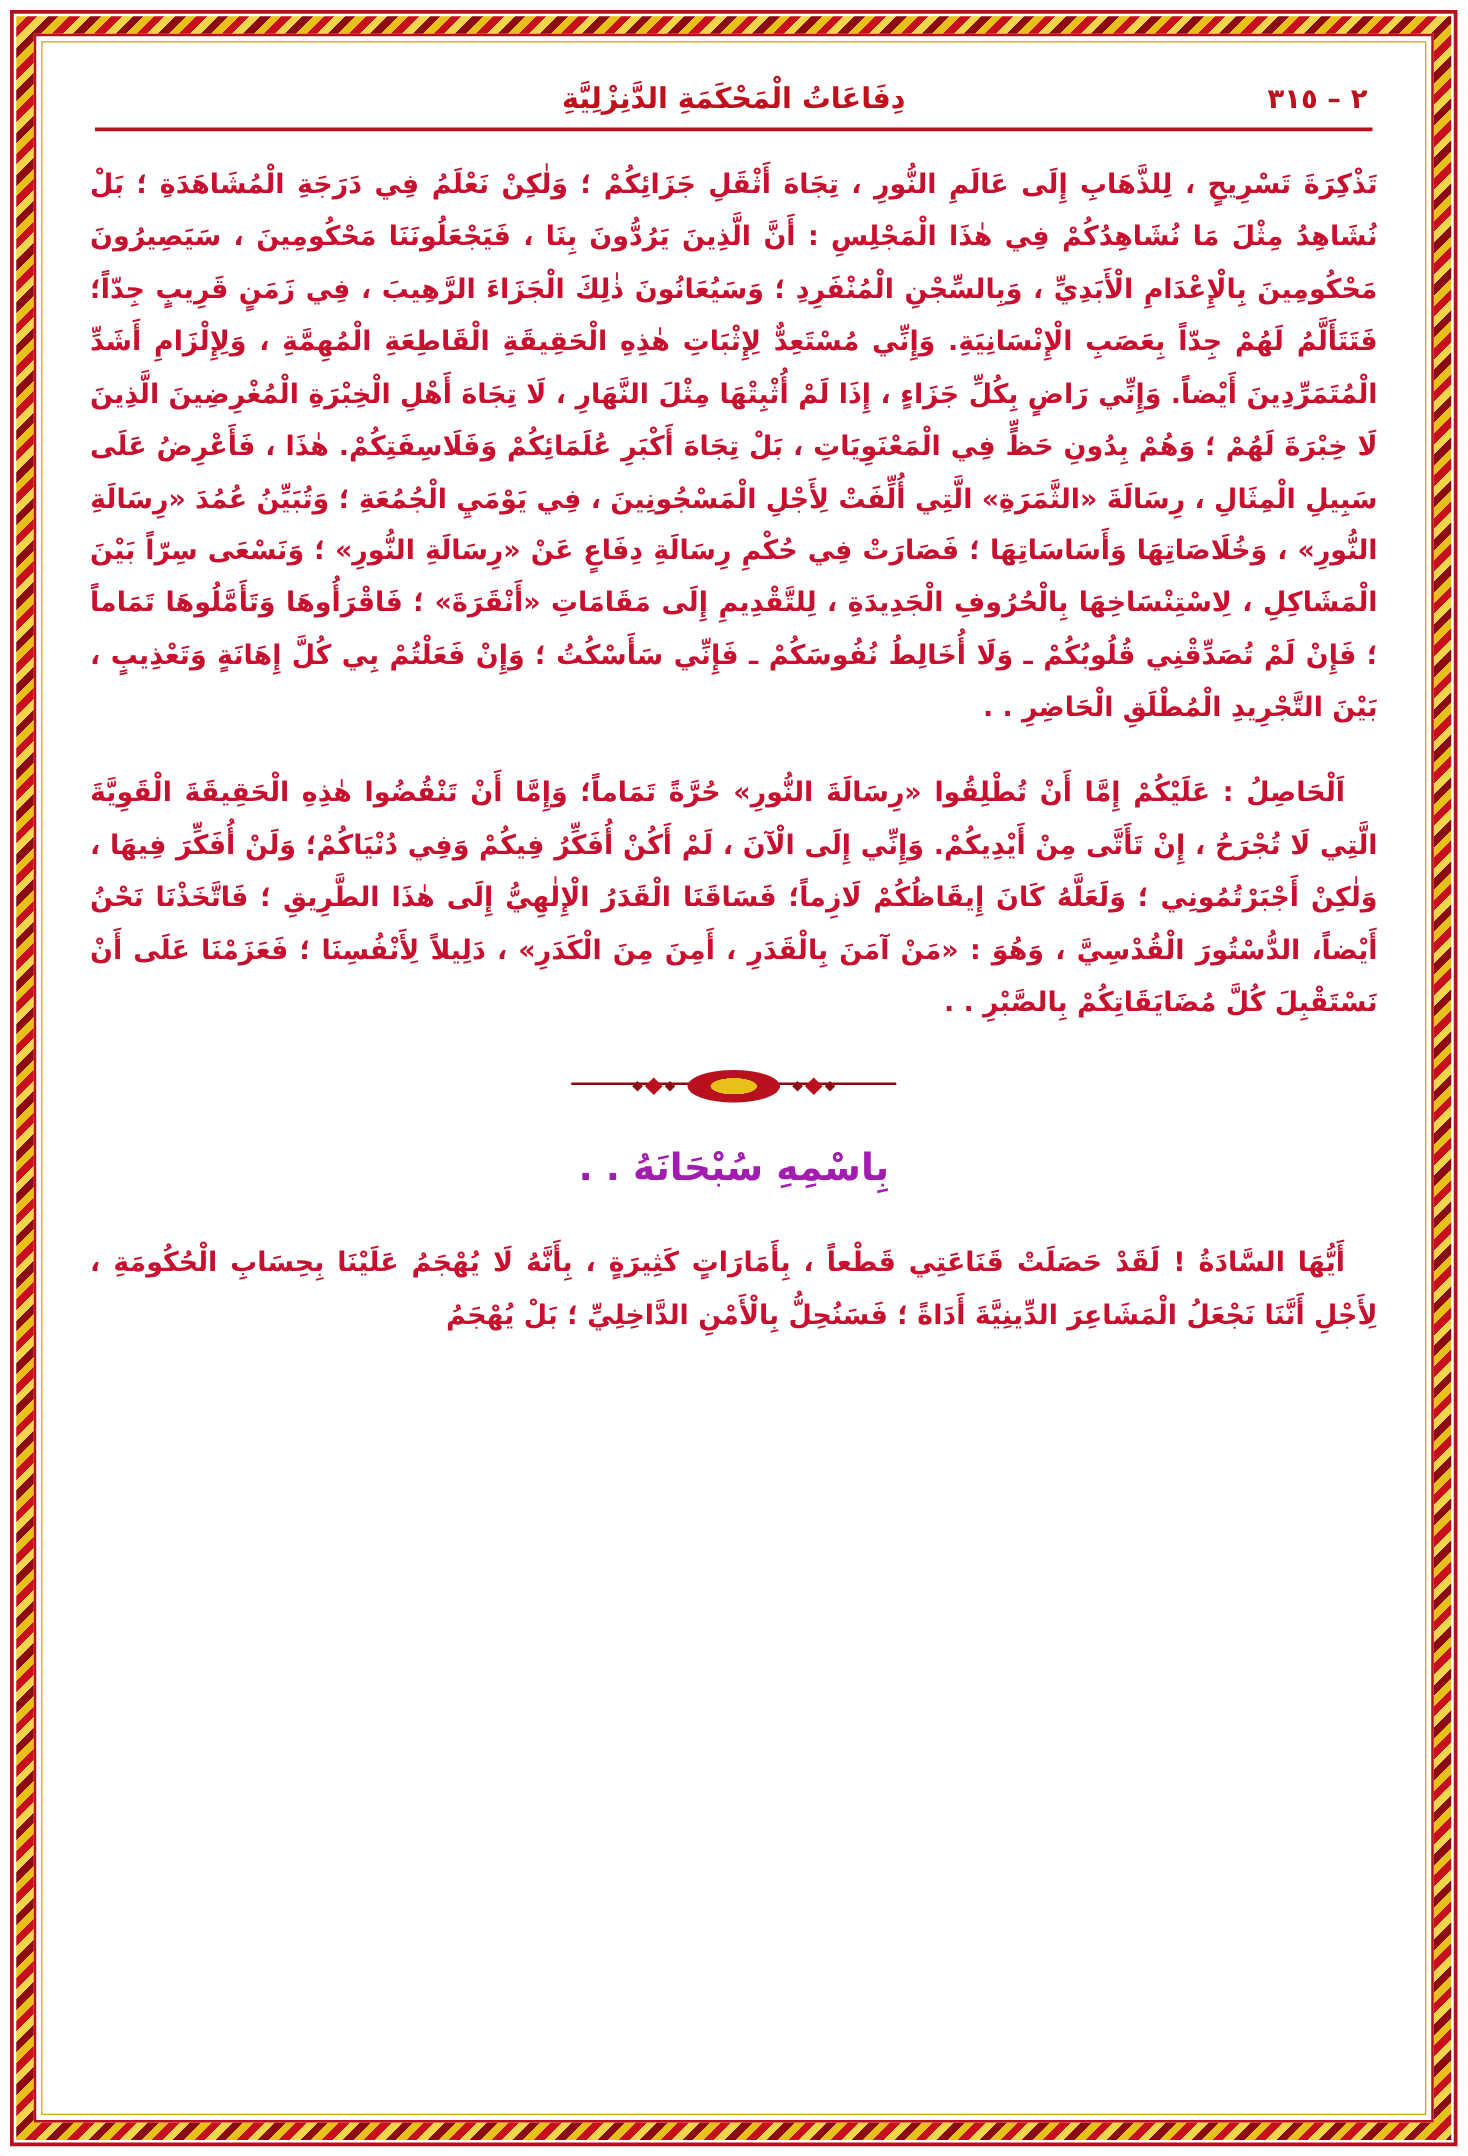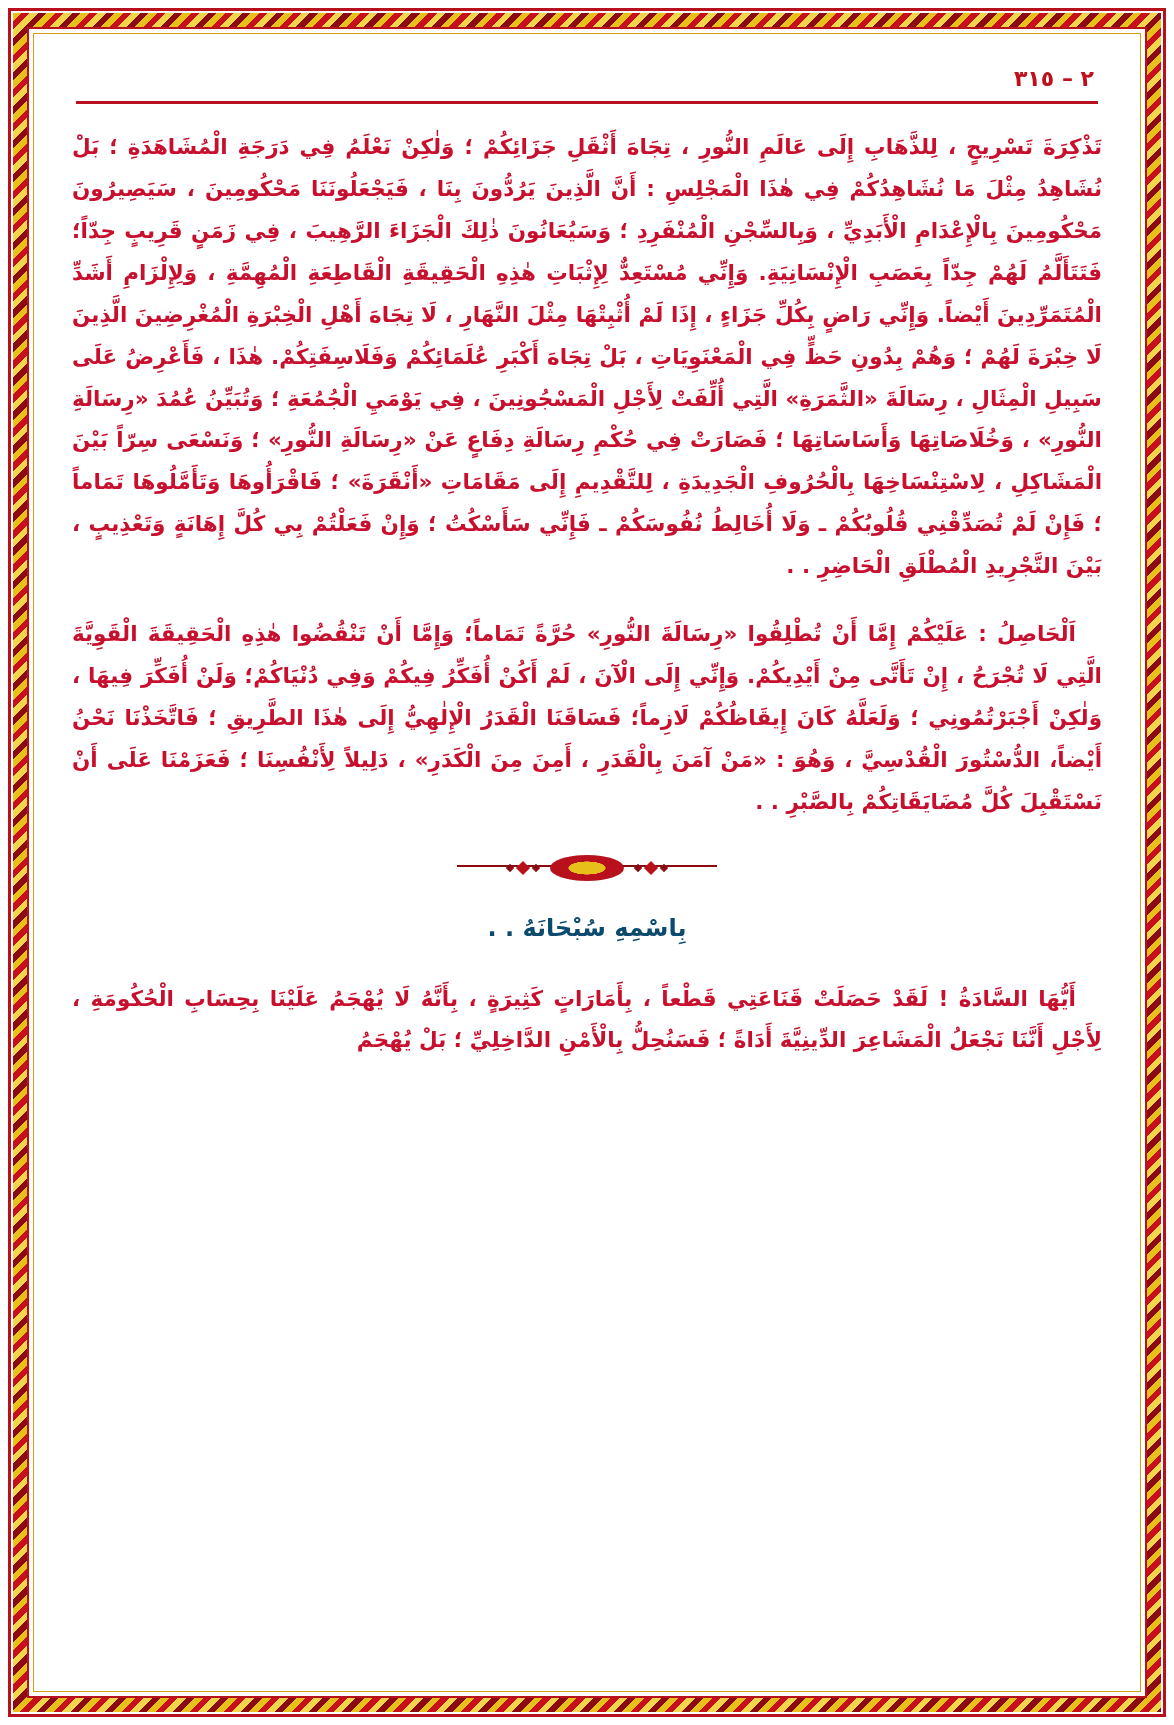--- a/index.html
+++ b/index.html
@@ -169,42 +169,43 @@
   .ornament .d.small { width: 6px; height: 6px; background: #8c0a12; }
   .ornament .center-knot {
     width: 74px; height: 26px;
     border-radius: 50%;
     background: radial-gradient(ellipse at center, #e8c01a 0 35%, #b8101c 36% 70%, #7a0810 71% 100%);
     margin: 0 6px;
   }
 
   .basmala {
     text-align: center;
-    font-size: 24px;
-    font-weight: bold;
-    color: #0c4a6e;
+    font-size: 30px;
+    font-weight: bold;
+    color: #a21caf;
     margin: 18px 0 26px 0;
   }
 </style>
 </head>
 <body>
 
 <div class="page">
 
   <div class="frame-outer"></div>
   <div class="frame-band">
     <div class="frame-band-inner"></div>
   </div>
   <div class="frame-mid"></div>
   <div class="frame-thin"></div>
 
   <div class="content">
 
     <div class="header-row">
       <div class="page-number">٢ – ٣١٥</div>
+      <div class="header-title">دِفَاعَاتُ الْمَحْكَمَةِ الدَّنِزْلِيَّةِ</div>
       <div class="page-number" style="visibility:hidden;">.</div>
     </div>
 
     <div class="header-rule"></div>
 
     <div class="body-text">
 
       <p class="para">تَذْكِرَةَ تَسْرِيحٍ ، لِلذَّهَابِ إِلَى عَالَمِ النُّورِ ، تِجَاهَ أَثْقَلِ جَزَائِكُمْ ؛ وَلٰكِنْ نَعْلَمُ فِي دَرَجَةِ الْمُشَاهَدَةِ ؛ بَلْ نُشَاهِدُ مِثْلَ مَا نُشَاهِدُكُمْ فِي هٰذَا الْمَجْلِسِ : أَنَّ الَّذِينَ يَرُدُّونَ بِنَا ، فَيَجْعَلُونَنَا مَحْكُومِينَ ، سَيَصِيرُونَ مَحْكُومِينَ بِالْإِعْدَامِ الْأَبَدِيِّ ، وَبِالسِّجْنِ الْمُنْفَرِدِ ؛ وَسَيُعَانُونَ ذٰلِكَ الْجَزَاءَ الرَّهِيبَ ، فِي زَمَنٍ قَرِيبٍ جِدّاً؛ فَتَتَأَلَّمُ لَهُمْ جِدّاً بِعَصَبِ الْإِنْسَانِيَةِ. وَإِنِّي مُسْتَعِدٌّ لِإِثْبَاتِ هٰذِهِ الْحَقِيقَةِ الْقَاطِعَةِ الْمُهِمَّةِ ، وَلِإِلْزَامِ أَشَدِّ الْمُتَمَرِّدِينَ أَيْضاً. وَإِنِّي رَاضٍ بِكُلِّ جَزَاءٍ ، إِذَا لَمْ أُثْبِتْهَا مِثْلَ النَّهَارِ ، لَا تِجَاهَ أَهْلِ الْخِبْرَةِ الْمُغْرِضِينَ الَّذِينَ لَا خِبْرَةَ لَهُمْ ؛ وَهُمْ بِدُونِ حَظٍّ فِي الْمَعْنَوِيَاتِ ، بَلْ تِجَاهَ أَكْبَرِ عُلَمَائِكُمْ وَفَلَاسِفَتِكُمْ. هٰذَا ، فَأَعْرِضُ عَلَى سَبِيلِ الْمِثَالِ ، رِسَالَةَ «الثَّمَرَةِ» الَّتِي أُلِّفَتْ لِأَجْلِ الْمَسْجُونِينَ ، فِي يَوْمَيِ الْجُمُعَةِ ؛ وَتُبَيِّنُ عُمُدَ «رِسَالَةِ النُّورِ» ، وَخُلَاصَاتِهَا وَأَسَاسَاتِهَا ؛ فَصَارَتْ فِي حُكْمِ رِسَالَةِ دِفَاعٍ عَنْ «رِسَالَةِ النُّورِ» ؛ وَنَسْعَى سِرّاً بَيْنَ الْمَشَاكِلِ ، لِاسْتِنْسَاخِهَا بِالْحُرُوفِ الْجَدِيدَةِ ، لِلتَّقْدِيمِ إِلَى مَقَامَاتِ «أَنْقَرَةَ» ؛ فَاقْرَأُوهَا وَتَأَمَّلُوهَا تَمَاماً ؛ فَإِنْ لَمْ تُصَدِّقْنِي قُلُوبُكُمْ ـ وَلَا أُخَالِطُ نُفُوسَكُمْ ـ فَإِنِّي سَأَسْكُتُ ؛ وَإِنْ فَعَلْتُمْ بِي كُلَّ إِهَانَةٍ وَتَعْذِيبٍ ، بَيْنَ التَّجْرِيدِ الْمُطْلَقِ الْحَاضِرِ . .</p>
 
       <p class="para indent" style="margin-top:26px;">اَلْحَاصِلُ : عَلَيْكُمْ إِمَّا أَنْ تُطْلِقُوا «رِسَالَةَ النُّورِ» حُرَّةً تَمَاماً؛ وَإِمَّا أَنْ تَنْقُضُوا هٰذِهِ الْحَقِيقَةَ الْقَوِيَّةَ الَّتِي لَا تُجْرَحُ ، إِنْ تَأَتَّى مِنْ أَيْدِيكُمْ. وَإِنِّي إِلَى الْآنَ ، لَمْ أَكُنْ أُفَكِّرُ فِيكُمْ وَفِي دُنْيَاكُمْ؛ وَلَنْ أُفَكِّرَ فِيهَا ، وَلٰكِنْ أَجْبَرْتُمُونِي ؛ وَلَعَلَّهُ كَانَ إِيقَاظُكُمْ لَازِماً؛ فَسَاقَنَا الْقَدَرُ الْإِلٰهِيُّ إِلَى هٰذَا الطَّرِيقِ ؛ فَاتَّخَذْنَا نَحْنُ أَيْضاً، الدُّسْتُورَ الْقُدْسِيَّ ، وَهُوَ : «مَنْ آمَنَ بِالْقَدَرِ ، أَمِنَ مِنَ الْكَدَرِ» ، دَلِيلاً لِأَنْفُسِنَا ؛ فَعَزَمْنَا عَلَى أَنْ نَسْتَقْبِلَ كُلَّ مُضَايَقَاتِكُمْ بِالصَّبْرِ . .</p>

